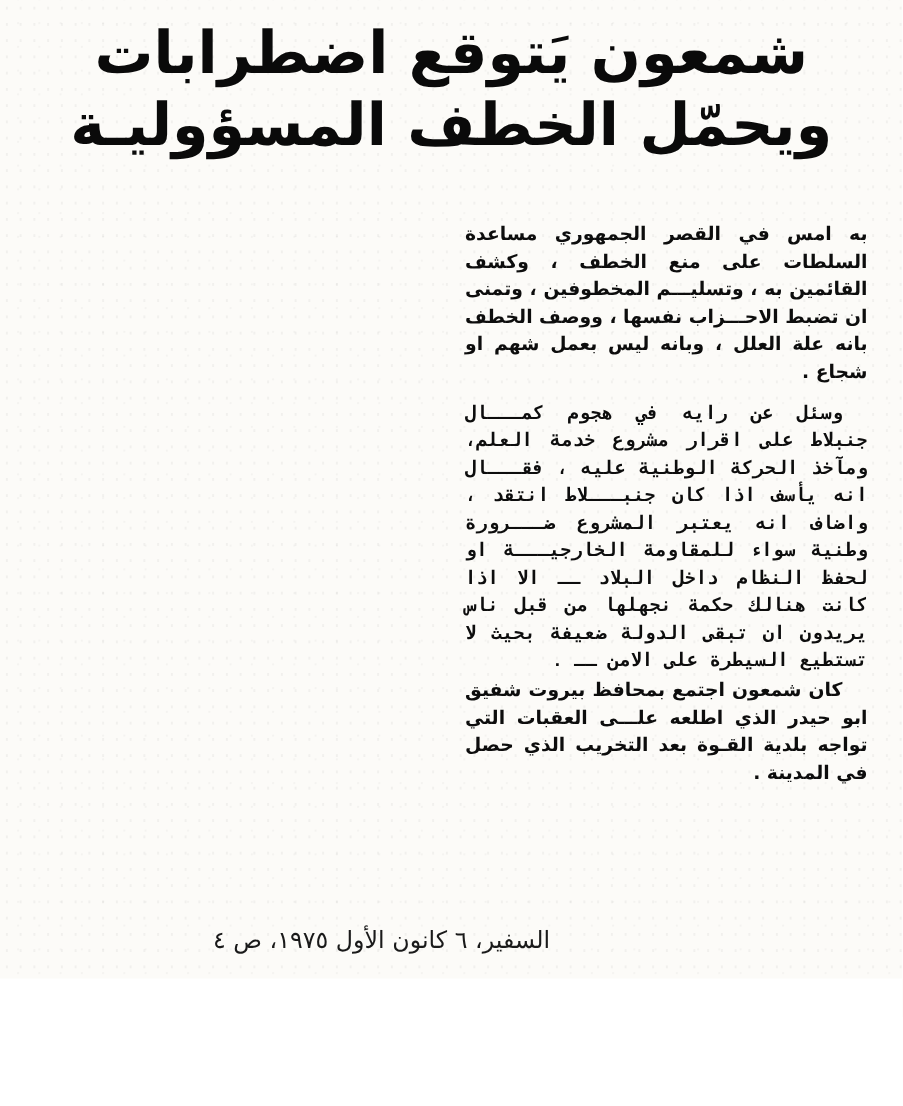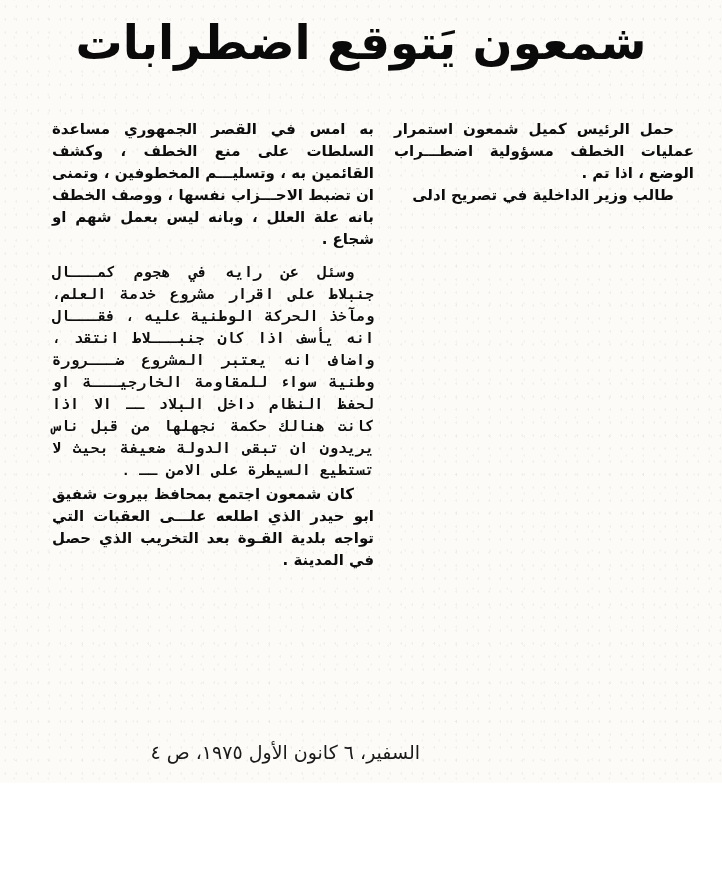--- a/index.html
+++ b/index.html
@@ -60,44 +60,41 @@
     margin: 0;
     text-indent: 20px;
   }
   .col p.no-indent { text-indent: 0; }
   .col p.gap-top { margin-top: 13px; font-family: Liberation Mono, monospace; }
 
   
   .citation {
     position: absolute;
     bottom: 18px;
-    left: 24px;
+    left: 44px;
     width: 396px;
     font-size: 19px;
     font-weight: normal;
     line-height: 26px;
     color: #1a1a1a;
     white-space: nowrap;
   }
 </style>
 </head>
 <body>
 
 <div class="page">
 
   <header class="headline">
     <div class="headline-line">شمعون يَتوقع اضطرابات</div>
+    <div class="headline-line">ويحمّل الخطف المسؤوليـة</div>
   </header>
 
   <main class="columns">
 
-    <section class="col col-right">
-      <p>حمل الرئيس كميل شمعون استمرار عمليات الخطف مسؤولية اضطـــراب الوضع ، اذا تم .</p>
-      <p>طالب وزير الداخلية في تصريح ادلى</p>
-    </section>
 
     <section class="col col-left">
       <p class="no-indent">به امس في القصر الجمهوري مساعدة السلطات على منع الخطف ، وكشف القائمين به ، وتسليـــم المخطوفين ، وتمنى ان تضبط الاحـــزاب نفسها ، ووصف الخطف بانه علة العلل ، وبانه ليس بعمل شهم او شجاع .</p>
       <p class="gap-top">وسئل عن رايه في هجوم كمـــال جنبلاط على اقرار مشروع خدمة العلم، ومآخذ الحركة الوطنية عليه ، فقـــال انه يأسف اذا كان جنبـــلاط انتقد ، واضاف انه يعتبر المشروع ضـــرورة وطنية سواء للمقاومة الخارجيـــة او لحفظ النظام داخل البلاد ــ الا اذا كانت هنالك حكمة نجهلها من قبل ناس يريدون ان تبقى الدولة ضعيفة بحيث لا تستطيع السيطرة على الامن ــ .</p>
       <p>كان شمعون اجتمع بمحافظ بيروت شفيق ابو حيدر الذي اطلعه علـــى العقبات التي تواجه بلدية القـوة بعد التخريب الذي حصل في المدينة .</p>
     </section>
 
   </main>
 
   <footer class="citation">السفير، ٦ كانون الأول ١٩٧٥، ص ٤</footer>

